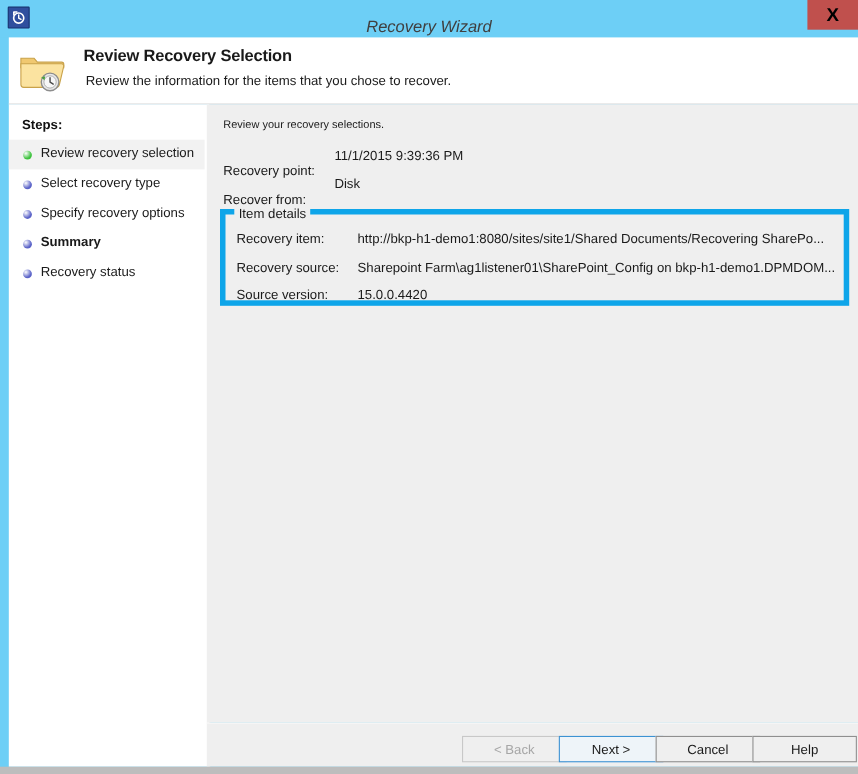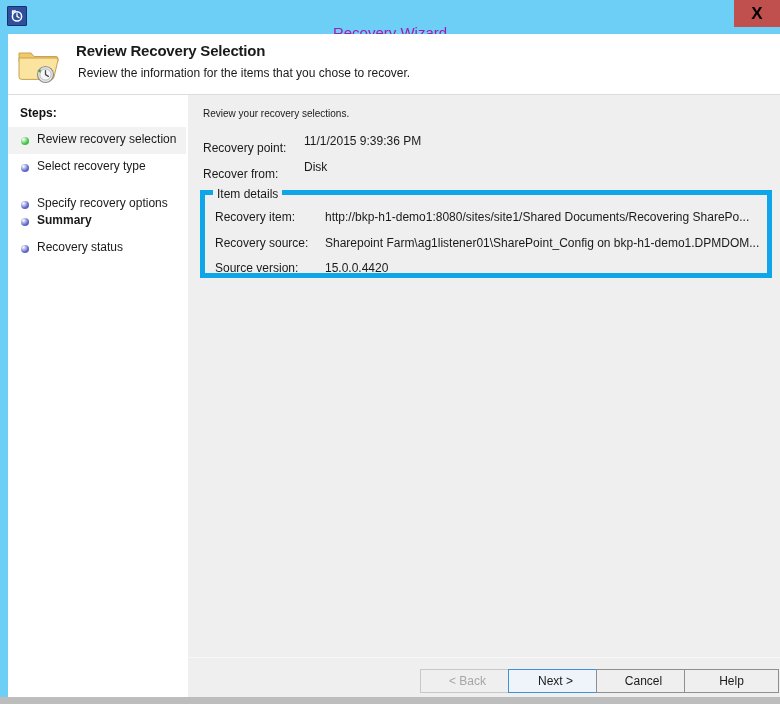--- a/index.html
+++ b/index.html
@@ -46,28 +46,29 @@
     box-sizing: border-box;
     border-radius: 1px;
     display: flex;
     align-items: center;
     justify-content: center;
   }
   #title-icon svg { display: block; }
   #title-text {
     position: absolute;
     left: 0;
-    top: 16px;
+    top: 8px;
     width: 780px;
     height: 34px;
     line-height: 34px;
     text-align: center;
     font-size: 15px;
-    color: #a21caf;
+    color: #404040;
     font-family: "Liberation Sans", sans-serif;
+    font-style: italic;
   }
   #close-button {
     position: absolute;
     right: 0;
     top: 0;
     width: 46px;
     height: 27px;
     background: #c0504d;
     color: #000000;
     font-size: 17px;
@@ -168,21 +169,21 @@
     box-sizing: border-box;
   }
   #intro-text {
     position: absolute;
     left: 15px;
     top: 13px;
     font-size: 10px;
     color: #1a1a1a;
   }
   .kv-row { position: absolute; left: 15px; font-size: 12px; color: #1a1a1a; }
-  .kv-label { position: absolute; left: 0; top: 7px; white-space: nowrap; }
+  .kv-label { position: absolute; left: 0; top: 14px; white-space: nowrap; }
   .kv-value { position: absolute; left: 101px; top: 0; white-space: nowrap; }
 
   
   #item-details {
     position: absolute;
     left: 12px;
     top: 95px;
     width: 572px;
     height: 88px;
     border: 5px solid #0ea5e9;
@@ -295,21 +296,21 @@
     <div id="steps-title">Steps:</div>
 
     <div class="step active" style="top:32px;">
       <span class="step-bullet" style="background: radial-gradient(circle at 32% 30%, rgb(255, 255, 255) 0%, rgb(60, 194, 60) 62%, rgb(60, 194, 60) 100%);"></span>
       <span class="step-label">Review recovery selection</span>
     </div>
     <div class="step" style="top:59px;padding-left:28px;">
       <span class="step-bullet" style="background: radial-gradient(circle at 32% 30%, rgb(255, 255, 255) 0%, rgb(91, 99, 200) 62%, rgb(91, 99, 200) 100%);"></span>
       <span class="step-label">Select recovery type</span>
     </div>
-    <div class="step" style="top:96px;">
+    <div class="step" style="top:86px;">
       <span class="step-bullet" style="background: radial-gradient(circle at 32% 30%, rgb(255, 255, 255) 0%, rgb(91, 99, 200) 62%, rgb(91, 99, 200) 100%);"></span>
       <span class="step-label">Specify recovery options</span>
     </div>
     <div class="step" style="top:113px;font-weight:bold;">
       <span class="step-bullet" style="background: radial-gradient(circle at 32% 30%, rgb(255, 255, 255) 0%, rgb(91, 99, 200) 62%, rgb(91, 99, 200) 100%);"></span>
       <span class="step-label">Summary</span>
     </div>
     <div class="step" style="top:140px;">
       <span class="step-bullet" style="background: radial-gradient(circle at 32% 30%, rgb(255, 255, 255) 0%, rgb(91, 99, 200) 62%, rgb(91, 99, 200) 100%);"></span>
       <span class="step-label">Recovery status</span>

